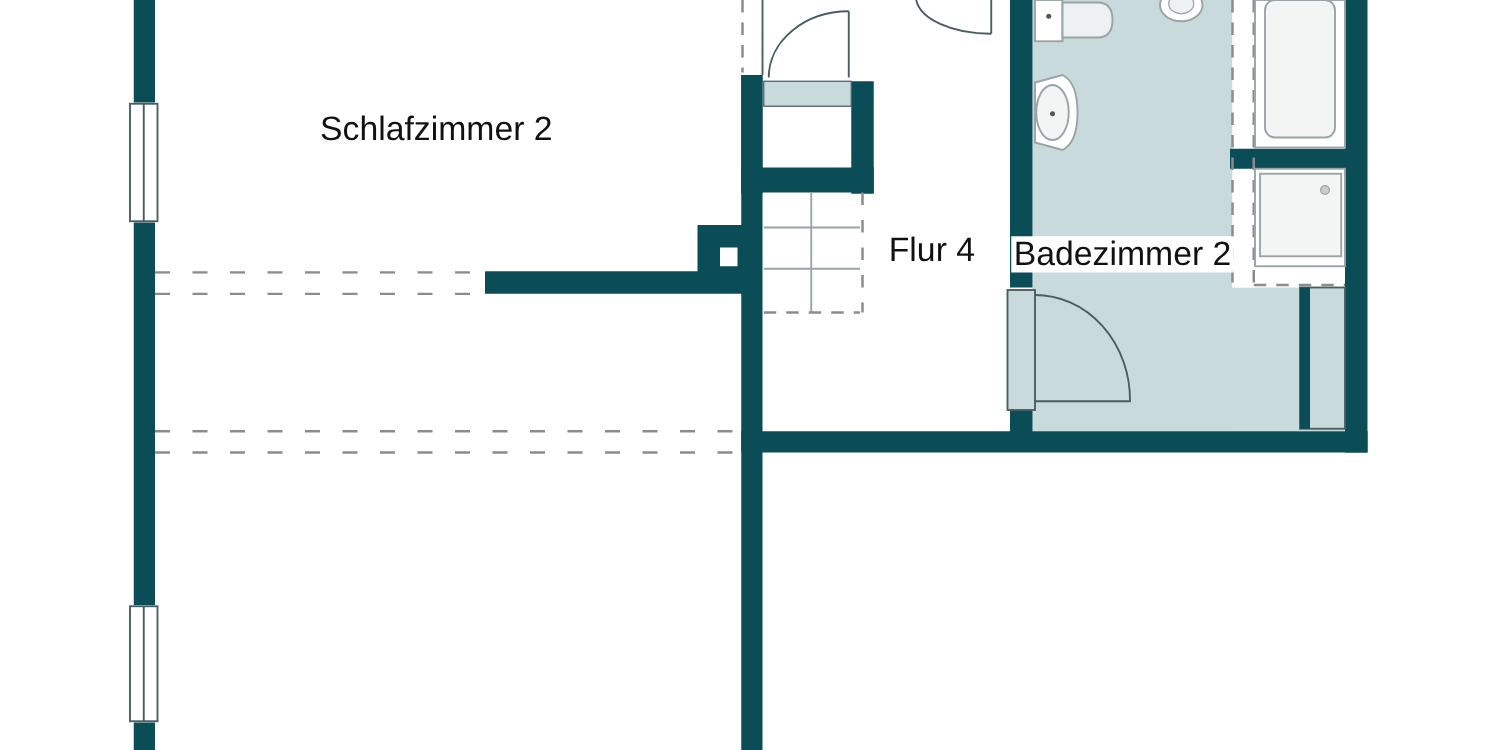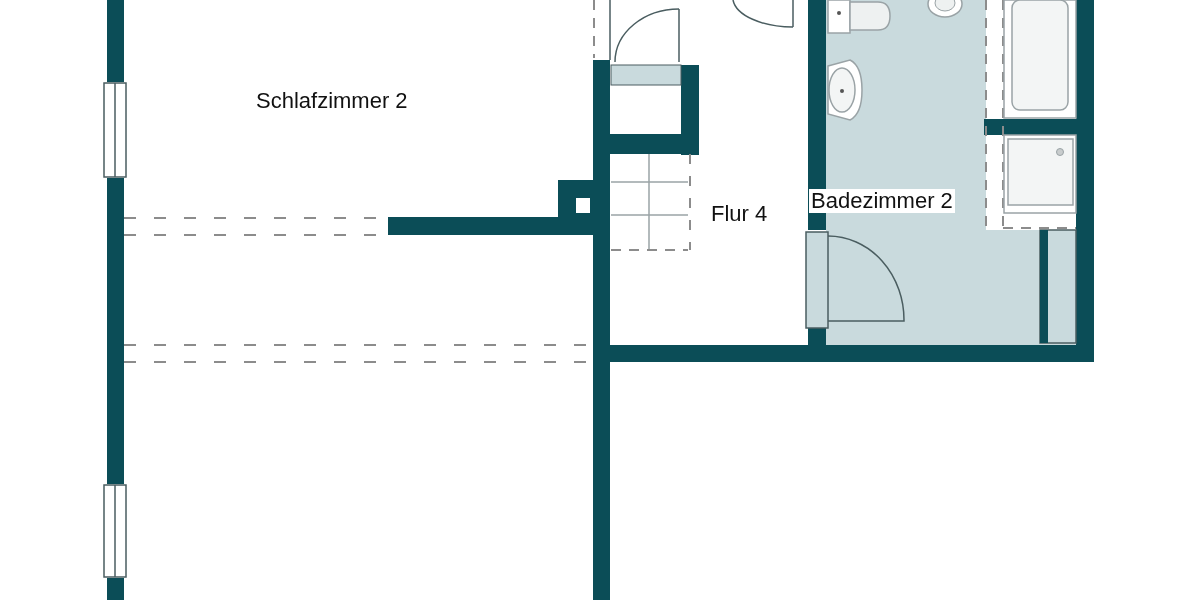--- a/index.html
+++ b/index.html
@@ -1,21 +1,21 @@
 <!DOCTYPE html>
 <html><head>
   <meta charset="utf-8">
   <style>
     html, body { margin: 0; padding: 0; background: #ffffff; }
     body { width: 1200px; height: 600px; overflow: hidden; position: relative; }
     #plan { position: absolute; left: 0; top: 0; width: 1200px; height: 600px; }
     .room-label {
       position: absolute;
       font-family: "Liberation Sans", sans-serif;
-      font-size: 22px;
+      font-size: 27px;
       color: #111111;
       white-space: nowrap;
       line-height: 1;
     }
     .label-bath { background: #ffffff; padding: 1px 2px; }
   </style>
 </head>
 <body>
 
 <svg id="plan" viewBox="0 0 1200 600" xmlns="http://www.w3.org/2000/svg">
@@ -131,14 +131,14 @@
     <path d="M828 236 A 76 84 0 0 1 904 321 L828 321" fill="none" stroke="#4a5d60" stroke-width="1.5"></path>
   </g>
 
   <g>
     <rect x="1040" y="230" width="36" height="113" fill="#c9dadd" stroke="#4a5d60" stroke-width="1.5"></rect>
     <rect x="1040" y="230" width="8" height="113" fill="#0b4d57"></rect>
   </g>
 </svg>
 
 <div class="room-label" style="left:256px; top:90px;">Schlafzimmer 2</div>
-<div class="room-label" style="left:711px; top:187px;margin-top:16px;">Flur 4</div>
+<div class="room-label" style="left:711px; top:187px;">Flur 4</div>
 <div class="room-label label-bath" style="left:809px; top:189px;">Badezimmer 2</div>
 
 </body></html>

